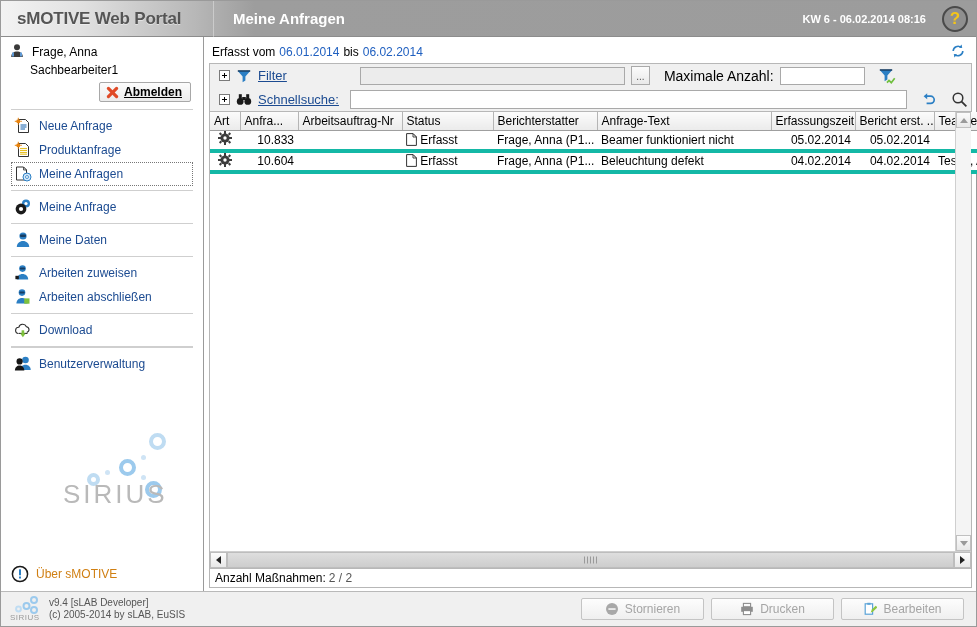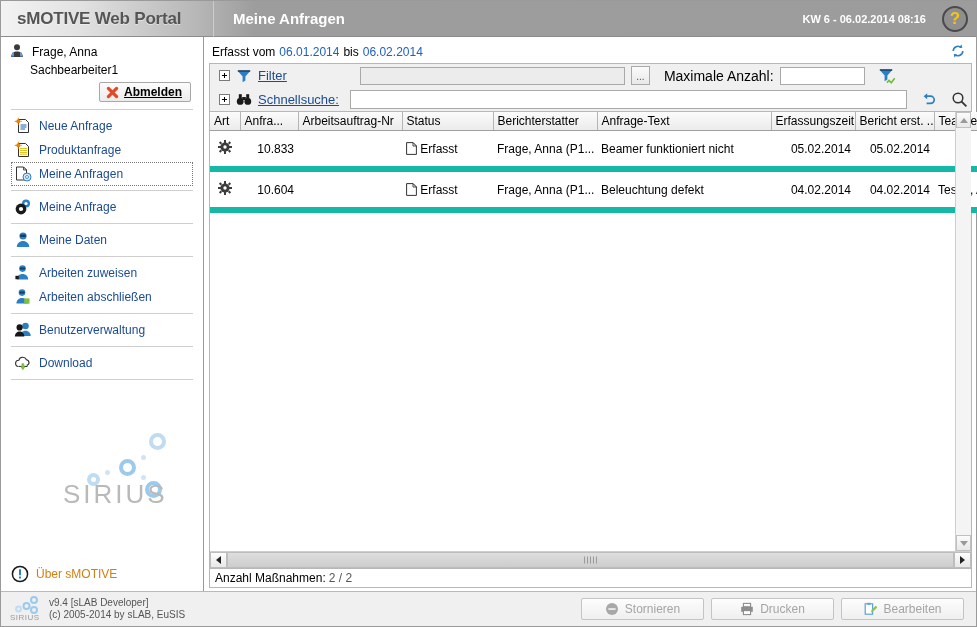--- a/index.html
+++ b/index.html
@@ -241,23 +241,23 @@
     font-weight: normal;
     font-size: 12px;
     text-align: left;
     padding: 2px 4px;
     height: 18px;
     white-space: nowrap;
     overflow: hidden;
     cursor: pointer;
   }
   table.grid td {
-    border-bottom: 6px solid #14b8a6;
+    border-bottom: 4px solid #14b8a6;
     font-size: 12px;
-    padding: 9px 4px;
+    padding: 0 4px;
     height: 20px;
     white-space: nowrap;
     overflow: hidden;
     background: #fff;
   }
   td.c-num, td.c-date { text-align: right; padding-right: 8px; }
   td.c-art { text-align: center; padding: 0; }
   #fill { flex:1 1 auto; background:#fff; }
 
   
@@ -500,47 +500,47 @@
                 <circle cx="8" cy="4.6" r="3.3" fill="#2b7fc4"></circle>
                 <rect x="5.3" y="3.4" width="5.4" height="2" rx="1" fill="#173d63"></rect>
                 <path d="M2.4 15.5c0-3.3 2.6-5.5 5.6-5.5s5.6 2.2 5.6 5.5z" fill="#2b7fc4"></path>
                 <rect x="10.2" y="10.4" width="5.3" height="5.3" fill="#7ec13d"></rect>
               </svg>
             </span>
             <span class="nav-label">Arbeiten abschließen</span>
           </div>
         </div>
 
-        <div class="nav-group">
-          <div class="nav-item">
-            <span class="ico">
-              <svg width="18" height="18" viewBox="0 0 18 18">
-                <circle cx="11.5" cy="5" r="3.3" fill="#2b7fc4"></circle>
-                <path d="M6.3 15c0-3.1 2.3-5.2 5.2-5.2S16.7 11.9 16.7 15z" fill="#2b7fc4"></path>
-                <circle cx="5.6" cy="6.4" r="3.1" fill="#161616"></circle>
-                <path d="M0.9 15.4c0-3 2.1-5 4.7-5s4.7 2 4.7 5z" fill="#161616"></path>
-              </svg>
-            </span>
-            <span class="nav-label">Benutzerverwaltung</span>
-          </div>
-        </div>
-
         <div class="nav-group" style="border-bottom:1px solid #cfcfcf">
           <div class="nav-item">
             <span class="ico">
               <svg width="18" height="18" viewBox="0 0 18 18">
                 <path d="M4.6 12.5a3.1 3.1 0 0 1 .2-6.2 4 4 0 0 1 7.6-.6 2.9 2.9 0 0 1 .4 5.7" fill="none" stroke="#2a2a2a" stroke-width="1.1"></path>
                 <path d="M5 12.4h8.5" fill="none" stroke="#2a2a2a" stroke-width="1.1"></path>
                 <g fill="#7ec13d">
                   <rect x="7.6" y="9.3" width="2.6" height="4"></rect>
                   <path d="M6.2 12.6h5.4L8.9 16.2z"></path>
                 </g>
               </svg>
             </span>
             <span class="nav-label">Download</span>
+          </div>
+        </div>
+
+        <div class="nav-group">
+          <div class="nav-item">
+            <span class="ico">
+              <svg width="18" height="18" viewBox="0 0 18 18">
+                <circle cx="11.5" cy="5" r="3.3" fill="#2b7fc4"></circle>
+                <path d="M6.3 15c0-3.1 2.3-5.2 5.2-5.2S16.7 11.9 16.7 15z" fill="#2b7fc4"></path>
+                <circle cx="5.6" cy="6.4" r="3.1" fill="#161616"></circle>
+                <path d="M0.9 15.4c0-3 2.1-5 4.7-5s4.7 2 4.7 5z" fill="#161616"></path>
+              </svg>
+            </span>
+            <span class="nav-label">Benutzerverwaltung</span>
           </div>
         </div>
       </div>
 
       <div id="sirius-logo">
         <div class="node" style="left:148px;top:14px;width:17px;height:17px;border:4px solid #bfdcf2;"></div>
         <div class="node" style="left:118px;top:40px;width:17px;height:17px;border:4px solid #9ccaed;"></div>
         <div class="node" style="left:86px;top:54px;width:13px;height:13px;border:4px solid #bfdcf2;"></div>
         <div class="node" style="left:144px;top:62px;width:17px;height:17px;border:4px solid #9ccaed;"></div>
         <div class="node" style="left:104px;top:51px;width:5px;height:5px;background:#cfe4f5;"></div>

